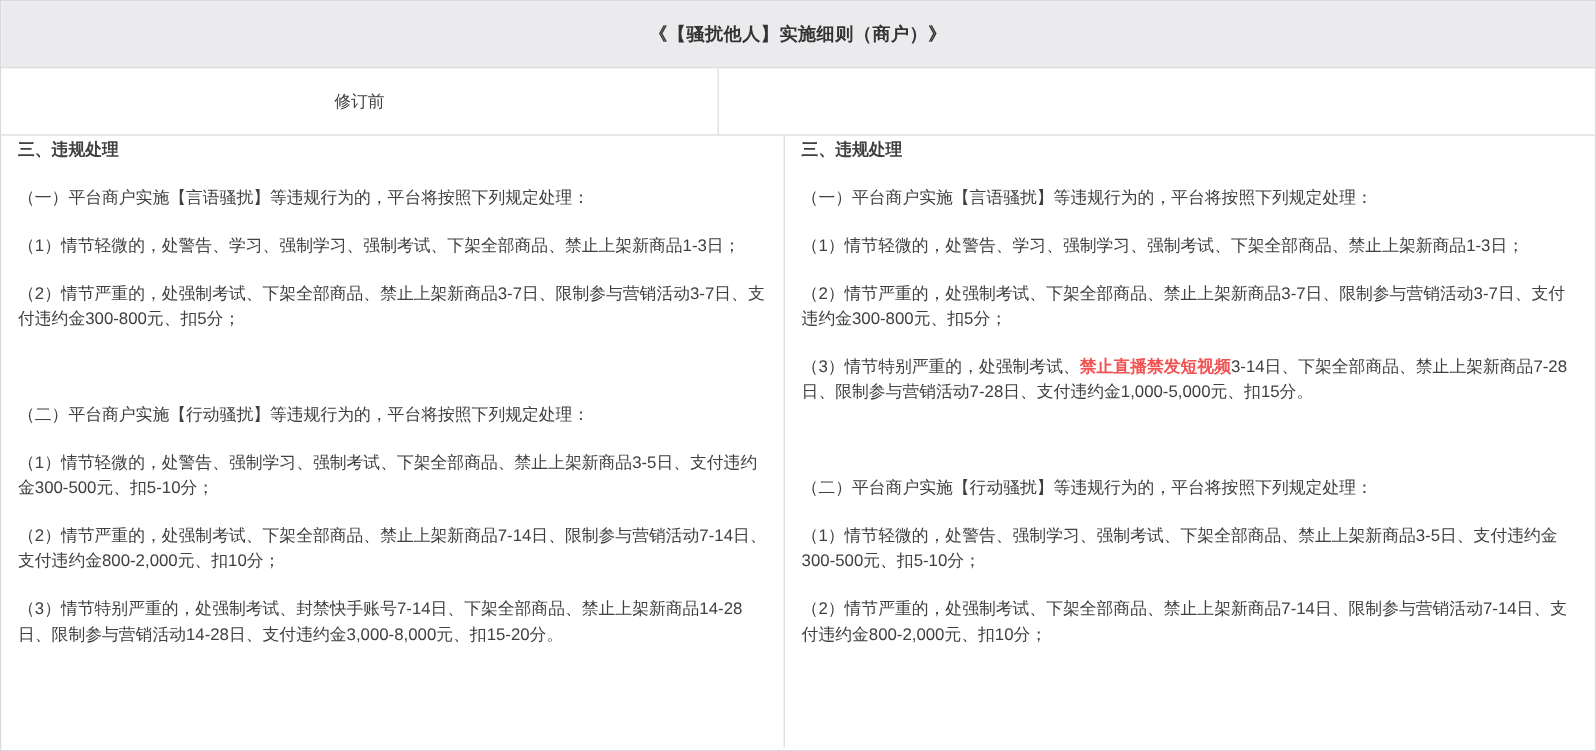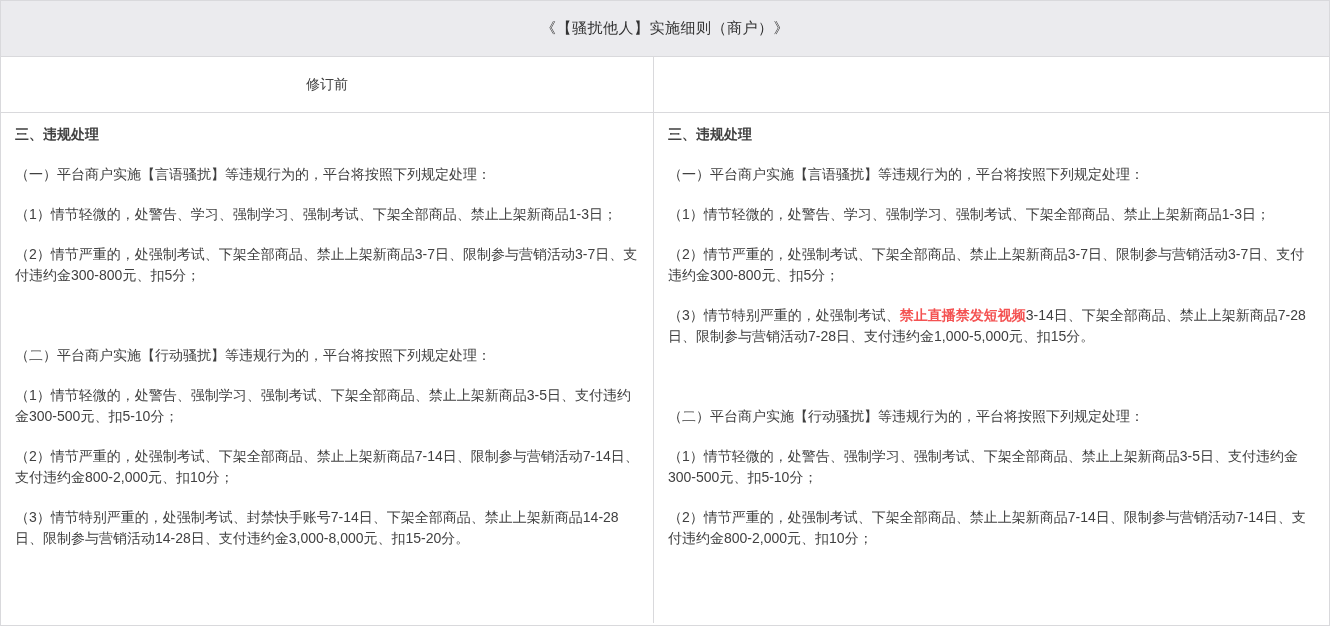--- a/index.html
+++ b/index.html
@@ -24,39 +24,39 @@
   .title-bar{
     height:56px;
     background:var(--titlebar-bg);
     border-bottom:1px solid var(--border);
     display:flex;
     align-items:center;
     justify-content:center;
   }
   .title-bar .title{
     font-size:15px;
-    font-weight:normal;
+    font-weight:bold;
     color:var(--title-text);
     letter-spacing:0.5px;
   }
   .header-row{
     display:flex;
     height:56px;
     border-bottom:1px solid var(--border);
     background:#ffffff;
   }
   .header-cell{
     display:flex;
     align-items:center;
     justify-content:center;
     font-size:14px;
     color:var(--text);
   }
   .header-cell.before{
-    width:653px;
+    width:598px;
     border-right:1px solid var(--border);
   }
   .header-cell.after{
     flex:1;
   }
   .content-row{
     display:flex;
     height:510px;
   }
   .content-cell{
@@ -69,21 +69,21 @@
     width:653px;
     border-right:1px solid var(--border);
   }
   .content-cell.after{
     flex:1;
   }
   .content-cell p{
     margin:19px 0;
   }
   .content-cell p:first-child{
-    margin-top:11px;
+    margin-top:1px;
   }
   .content-cell p.bold{
     font-weight:bold;
   }
   .content-cell span.red{
     color:var(--red);
     font-weight:bold;
   }
 </style>
 </head>

